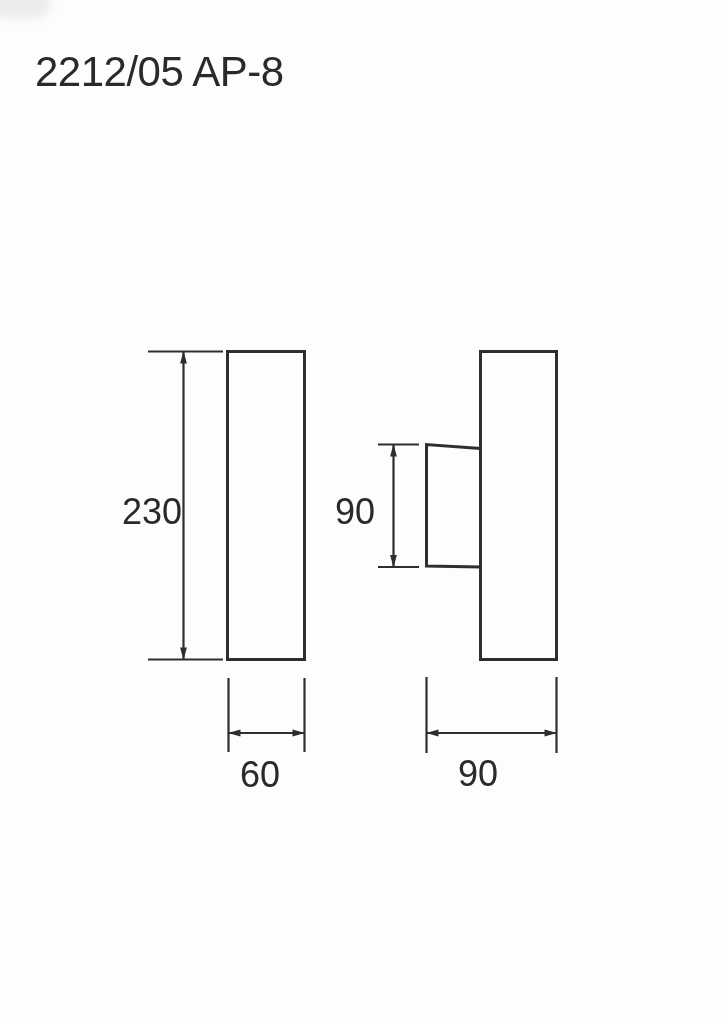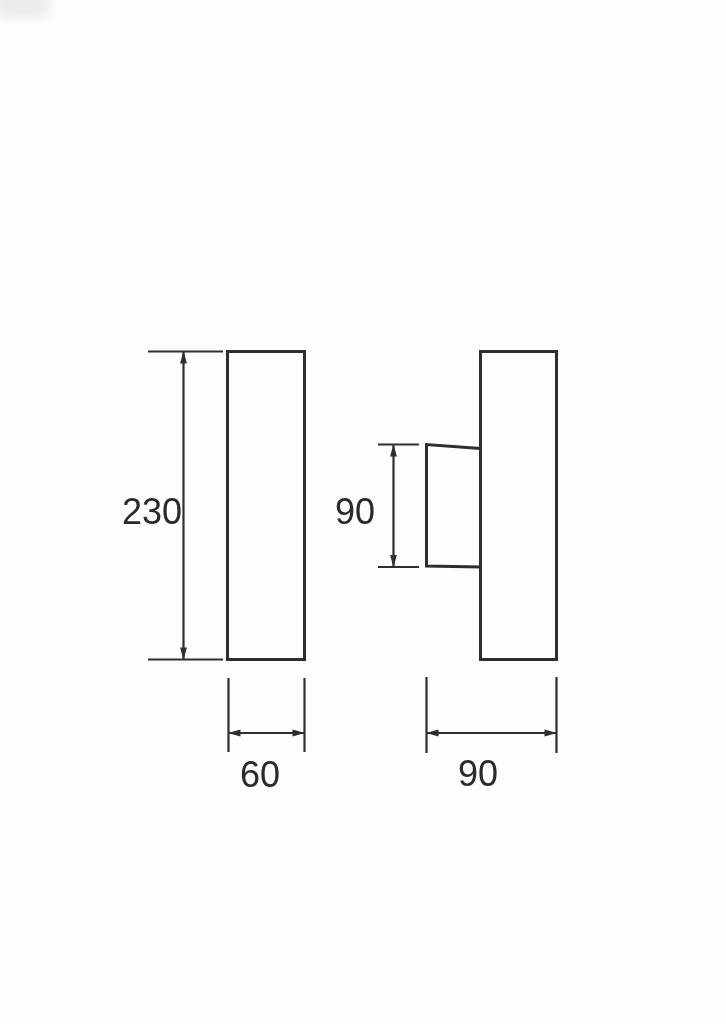--- a/index.html
+++ b/index.html
@@ -62,20 +62,21 @@
     text-anchor: middle;
   }
 </style>
 </head>
 <body>
 
 <div class="page">
 
   <div class="scan-smudge"></div>
 
+  <h1 class="title">2212/05 AP-8</h1>
 
   <svg class="drawing" viewBox="0 0 726 1024" xmlns="http://www.w3.org/2000/svg">
 
     <defs>
       <marker id="arrow" viewBox="0 0 14 10" refX="13" refY="5" markerWidth="14" markerHeight="10" orient="auto-start-reverse" markerUnits="userSpaceOnUse">
         <path d="M13.5,5 L1,1.6 L1,8.4 Z" fill="#2e2e2e"></path>
       </marker>
     </defs>
 
     <g>

